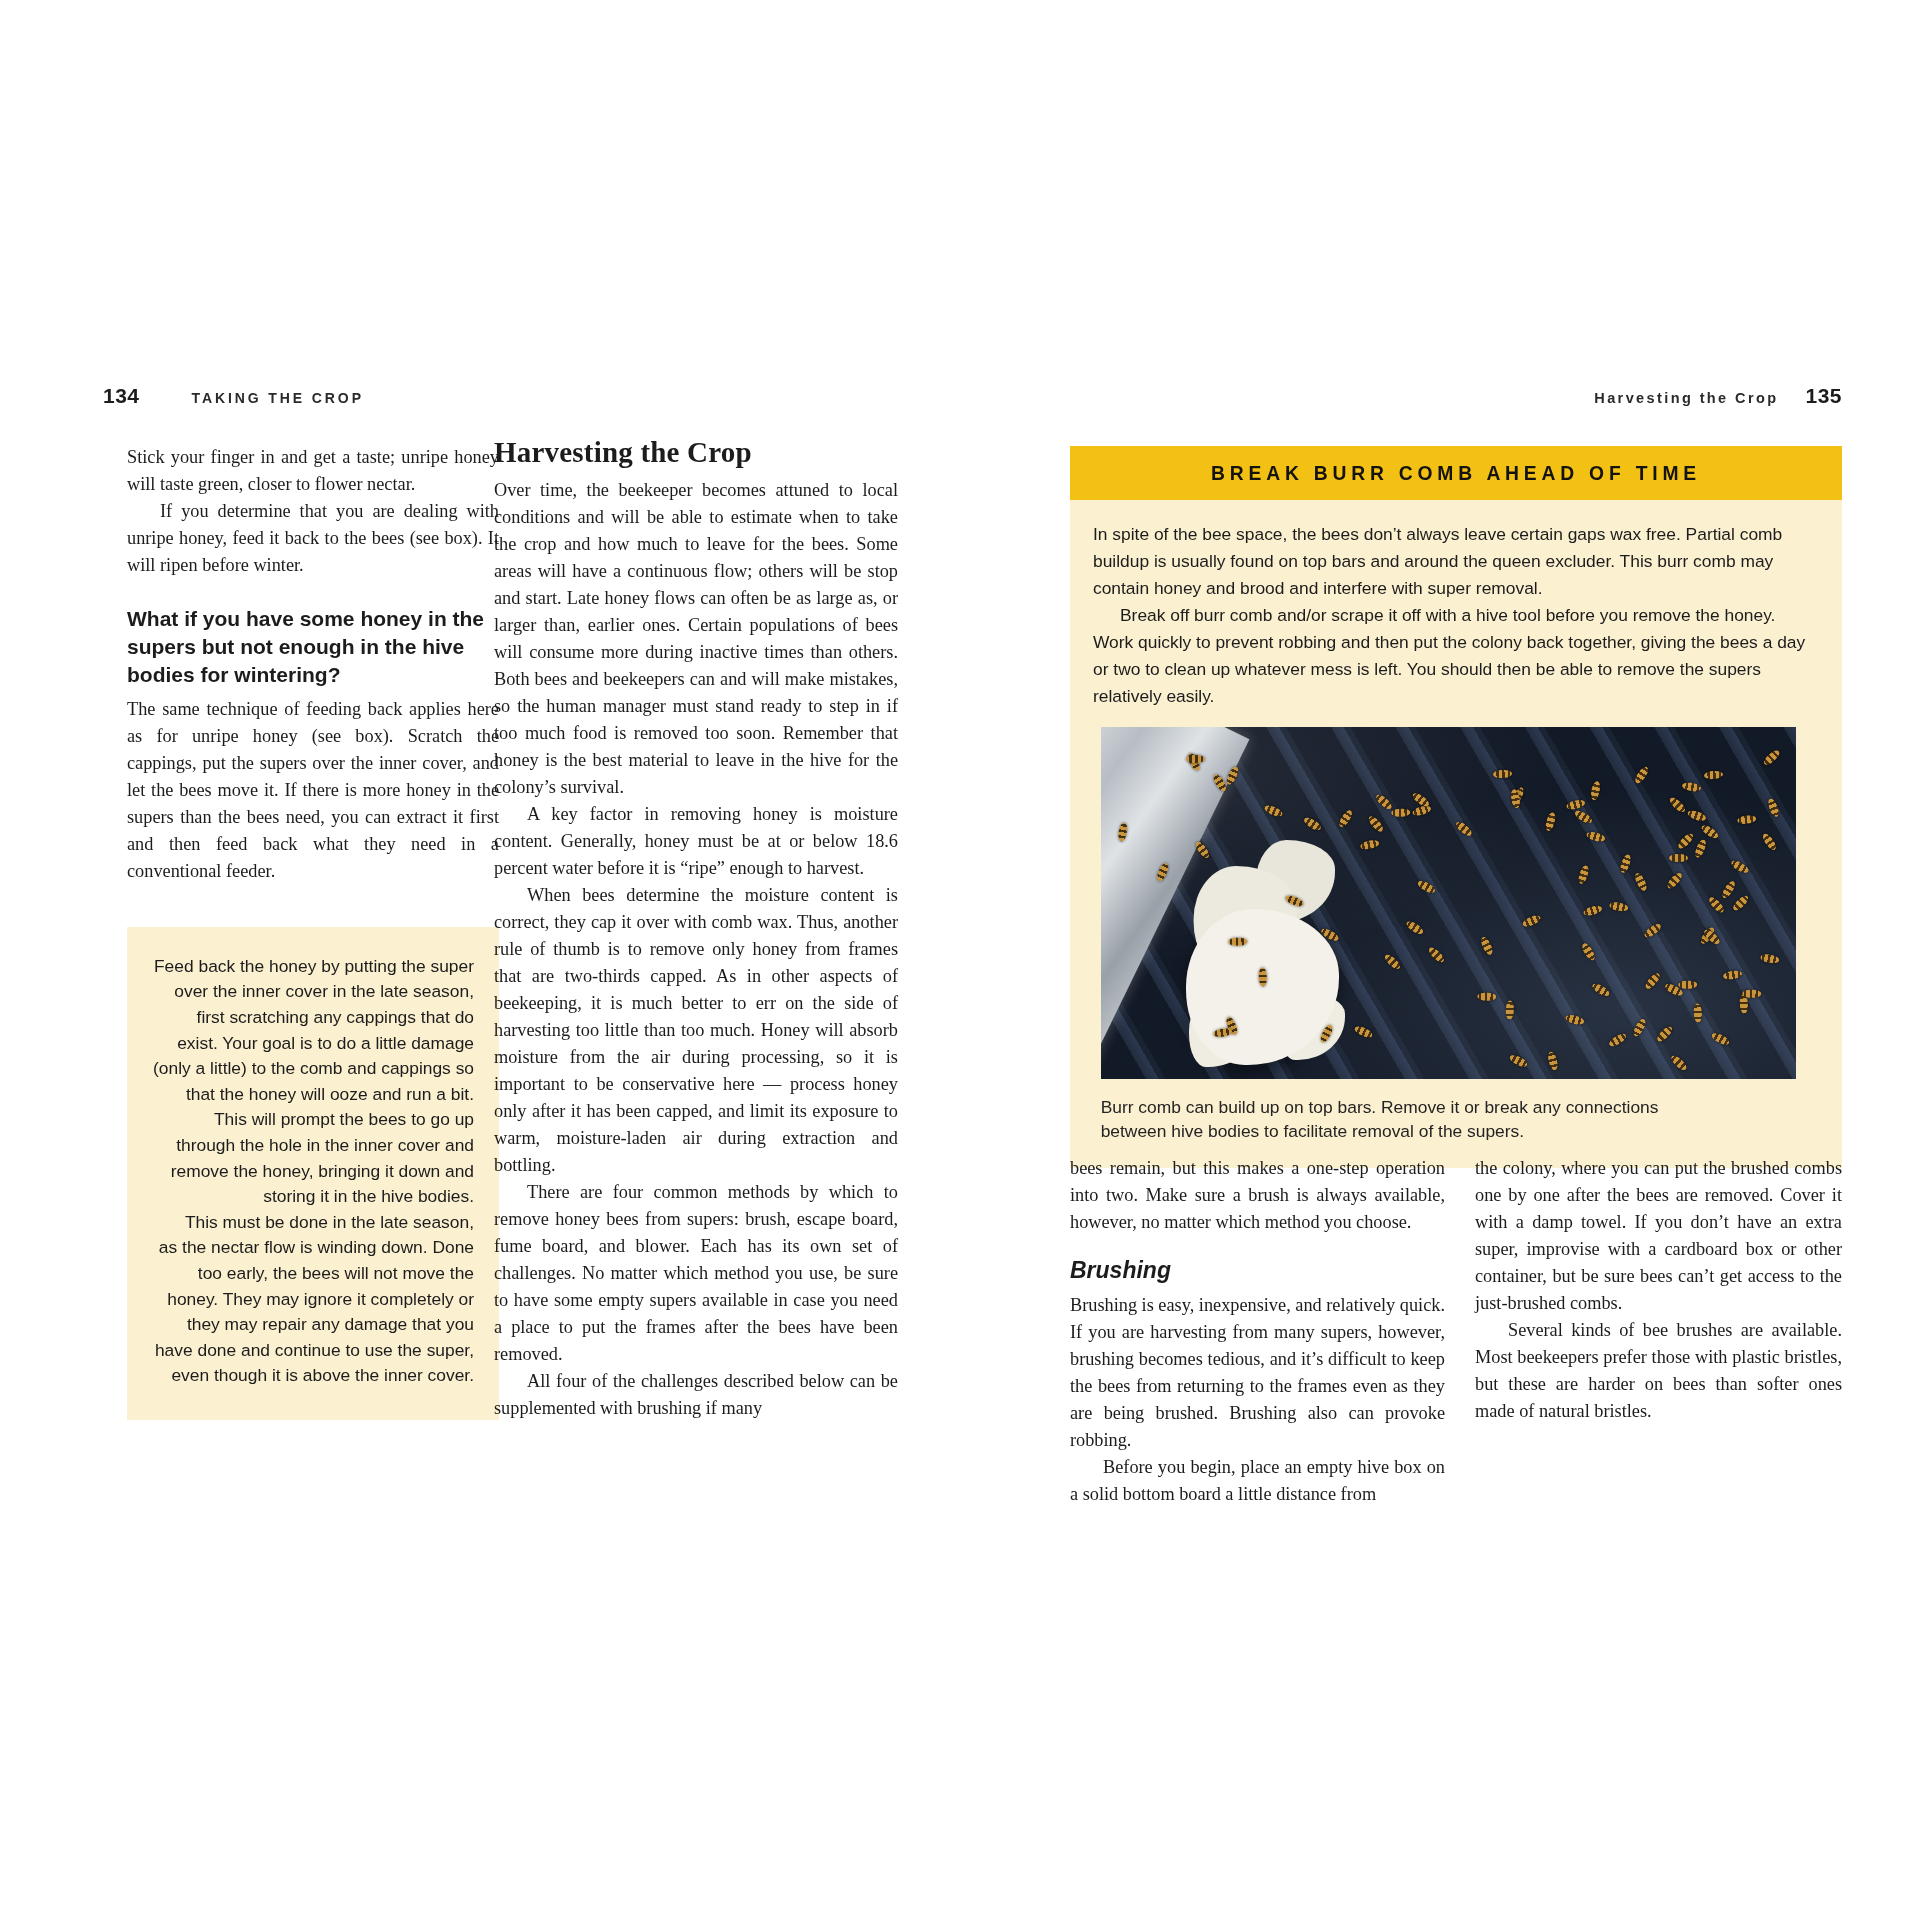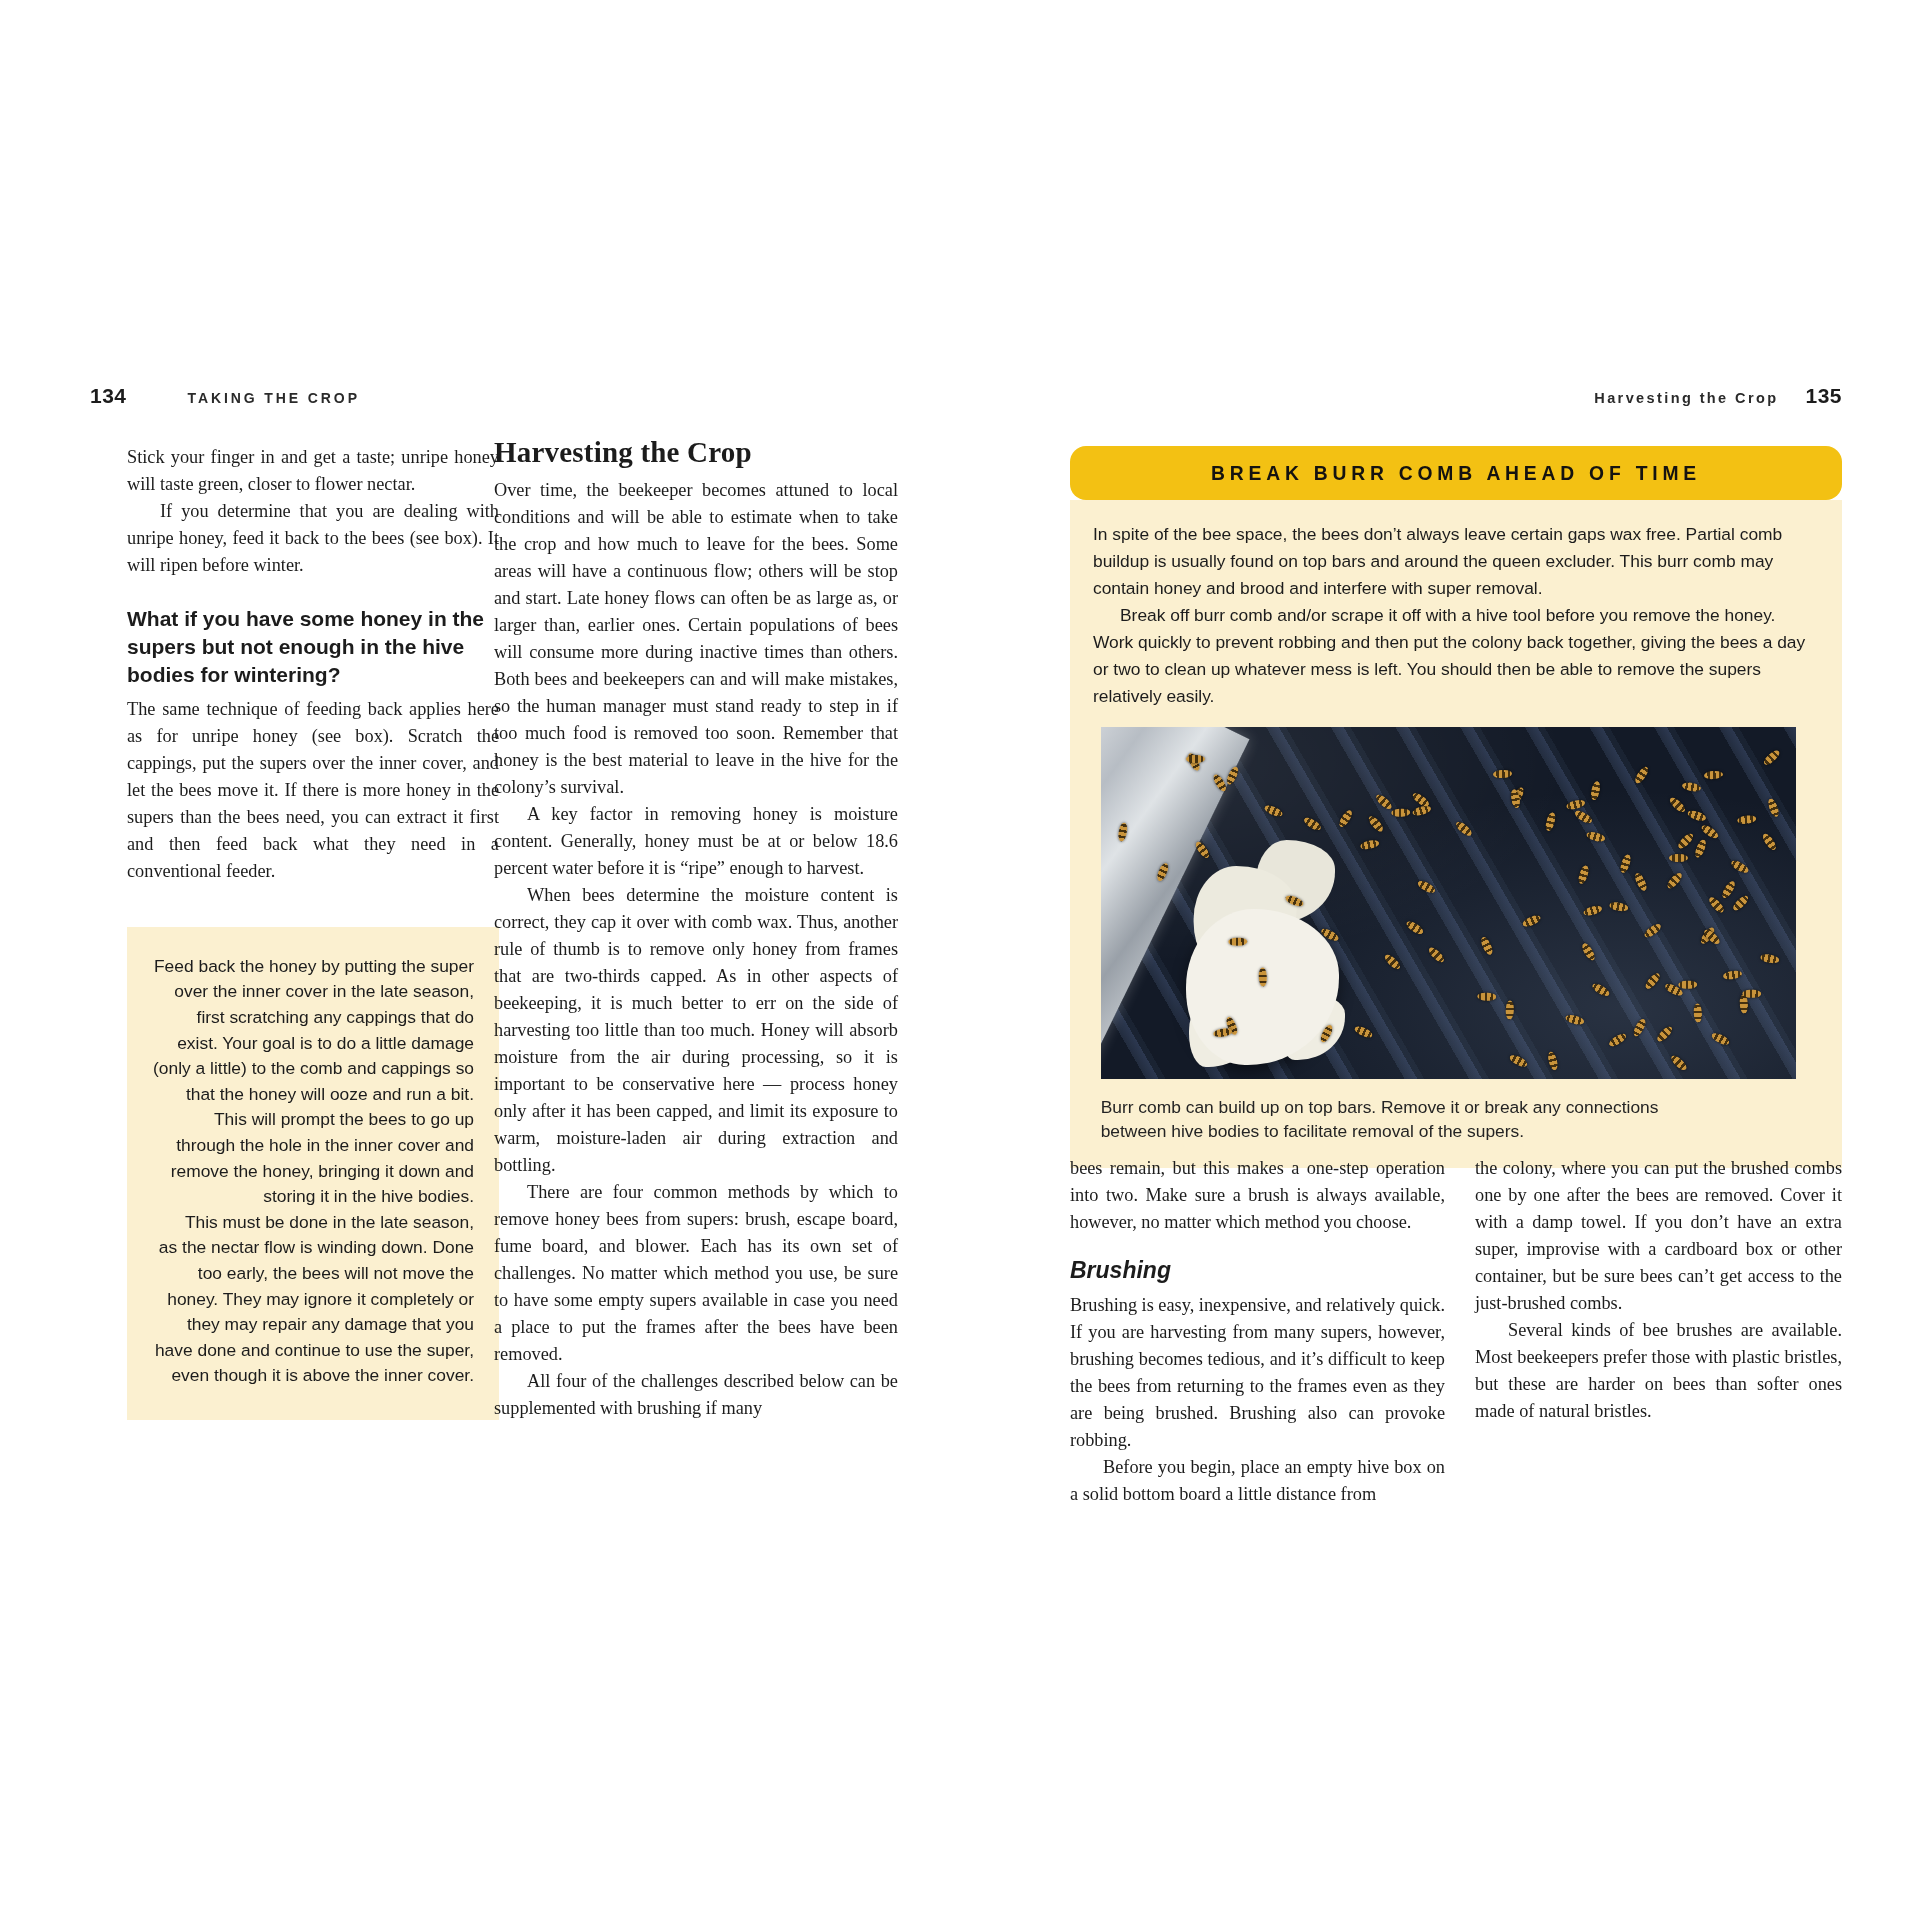--- a/index.html
+++ b/index.html
@@ -6,21 +6,21 @@
     --yellow:#F3C113;
     --cream:#FBF0D0;
     --ink:#1c1c1c;
   }
   html,body{margin:0;padding:0;background:#ffffff;}
   .spread{position:relative;width:1931px;height:1931px;background:#ffffff;overflow:hidden;
           color:var(--ink);}
   
   .running-head{position:absolute;top:384px;font-family:"Liberation Sans",sans-serif;
                 display:flex;align-items:baseline;white-space:nowrap;}
-  .rh-left{left:90px;gap:9px;}
+  .rh-left{left:103px;}
   .rh-right{right:89px;}
   .pagenum{font-size:21px;font-weight:700;letter-spacing:0.5px;}
   .rh-title{font-size:14px;font-weight:700;letter-spacing:2.9px;margin-left:52px;color:#2a2a2a;}
   .rh-title-r{font-size:14.5px;font-weight:600;letter-spacing:2.4px;margin-right:27px;color:#2a2a2a;}
   
   .col{position:absolute;font-family:"Liberation Serif",serif;font-size:18.3px;line-height:27px;
        text-align:justify;}
   .col p{margin:0;}
   .indent{text-indent:33px;}
   .col-a{left:87px;top:444px;width:372px;margin-left:40px;}
@@ -39,21 +39,21 @@
   .small-box{margin-top:42px;}
   .small-box .box-head{padding:16.4px 5.8px 14.5px 5.8px;line-height:27px;}
   .small-box .box-head span{display:block;}
   .box-body{background:var(--cream);padding:27px 25px 31px 25px;
             font-family:"Liberation Sans",sans-serif;font-size:17.4px;line-height:25.6px;
             text-align:right;}
   .box-body p{margin:0;}
   .bindent{text-indent:27px;}
   
   .burr-box{position:absolute;left:1070px;top:446px;width:772px;}
-  .burr-box .box-head{padding:15.4px 5.8px 13.5px 5.8px;line-height:25px;border-radius:16px;}
+  .burr-box .box-head{padding:15.4px 5.8px 13.5px 5.8px;line-height:25px;}
   .burr-body{background:var(--cream);padding:21px 23px 25px 23px;
              font-family:"Liberation Sans",sans-serif;font-size:17.4px;line-height:27px;}
   .burr-body p{margin:0;}
   .caption{margin:15.4px 7.7px 0 7.7px !important;font-size:17.4px;line-height:24px;color:#242424;
            max-width:618px;}
   
   .photo{position:relative;margin:17.4px 7.7px 0 7.7px;width:695px;height:352px;overflow:hidden;
          background:
            repeating-linear-gradient(60deg,#131a27 0px,#131a27 39px,#222c3e 39px,#2c3850 50px,
                                      #1a2332 50px,#1a2332 56px);}

